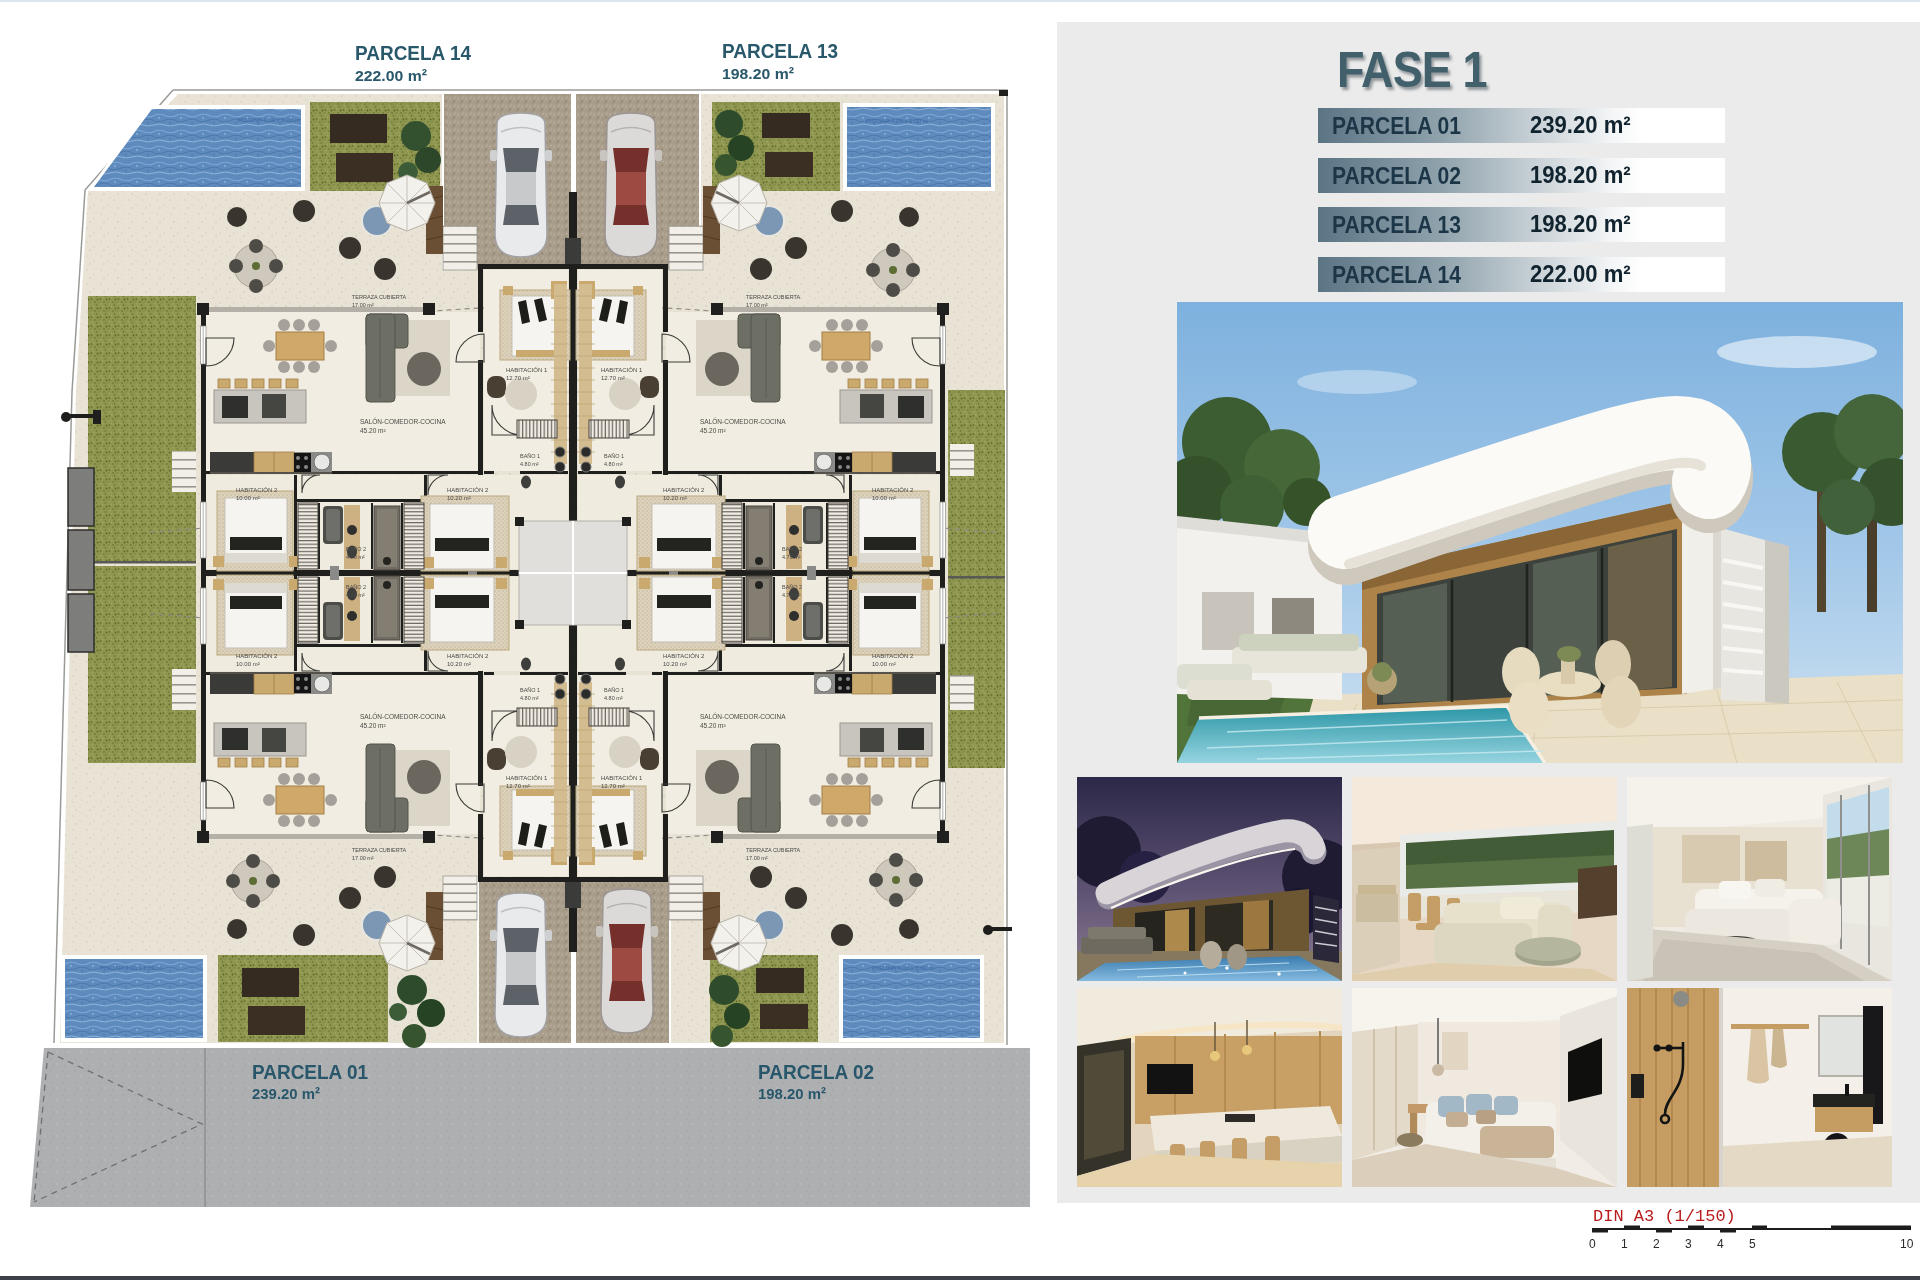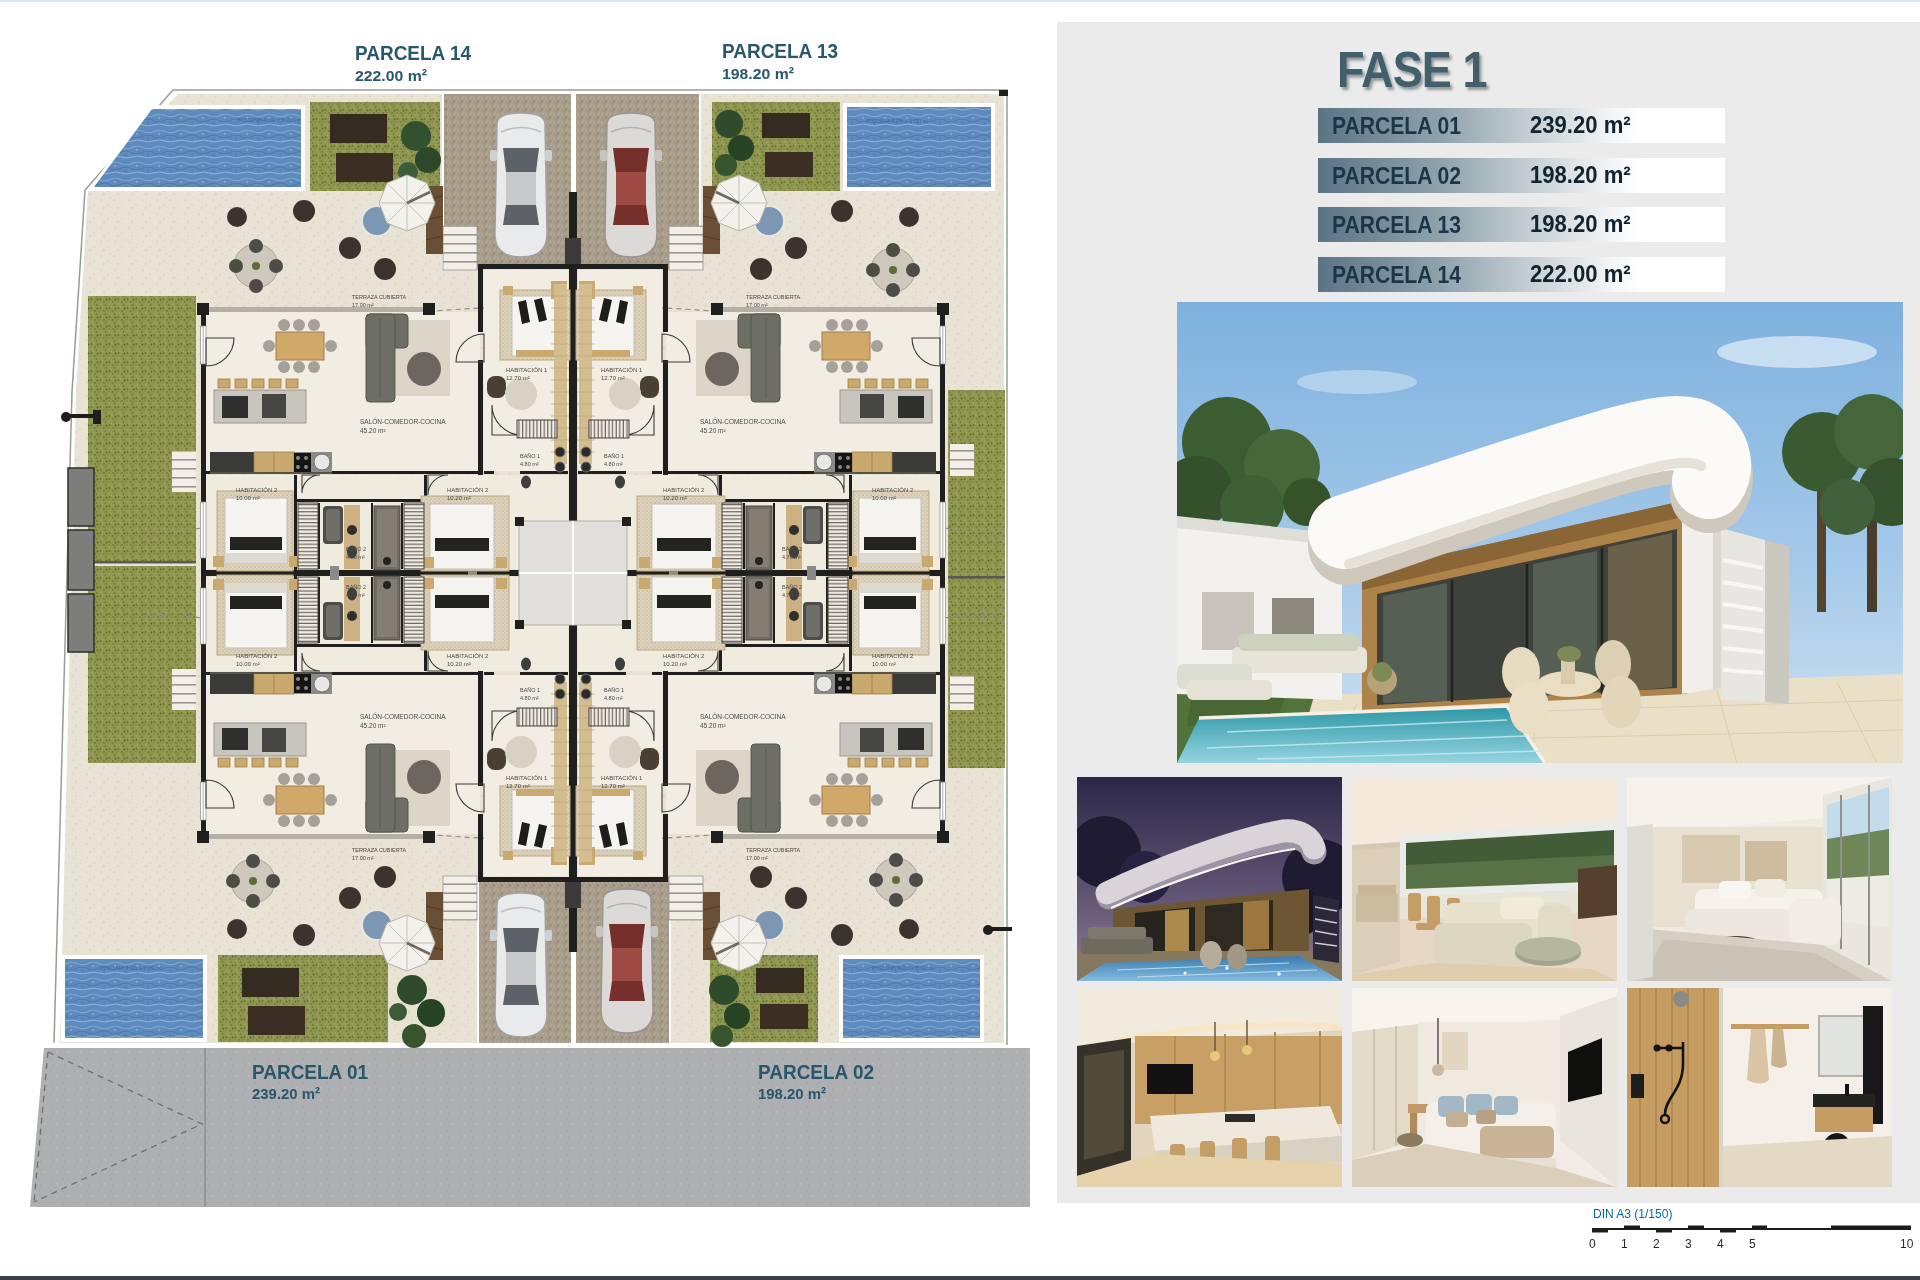--- a/index.html
+++ b/index.html
@@ -927,21 +927,21 @@
 
     <rect x="186" y="106" width="62" height="13" fill="#23231f"></rect>
     <rect x="188" y="119" width="58" height="25" fill="#c59d62"></rect>
     <rect x="218" y="96" width="4" height="12" fill="#141414"></rect>
 
     <ellipse cx="210" cy="166" rx="16" ry="21" fill="#141416"></ellipse>
 
     <polygon points="96,199 96,158 265,148 265,199" fill="#e4d9c5"></polygon>
   </svg>
 
-  <div class="abs" style="left:1593px;top:1207px;font-size:12px;color:#0369a1;">DIN A3 (1/150)</div>
+  <div class="abs" style="left:1593px;top:1207px;font-size:17px;color:#b91c1c;font-family:Liberation Mono, monospace;">DIN A3 (1/150)</div>
 
   <svg class="abs" style="left:1588px;top:1222px;" width="330" height="30" viewBox="0 0 330 30">
     <line x1="4" y1="7" x2="323" y2="7" stroke="#1c1c1c" stroke-width="2"></line>
     <g fill="#1c1c1c">
       <rect x="4" y="7" width="16" height="3.5"></rect>
       <rect x="36" y="3.5" width="16" height="3.5"></rect>
       <rect x="68" y="7" width="16" height="3.5"></rect>
       <rect x="100" y="3.5" width="16" height="3.5"></rect>
       <rect x="132" y="7" width="16" height="3.5"></rect>
       <rect x="164" y="3.5" width="15" height="3.5"></rect>

